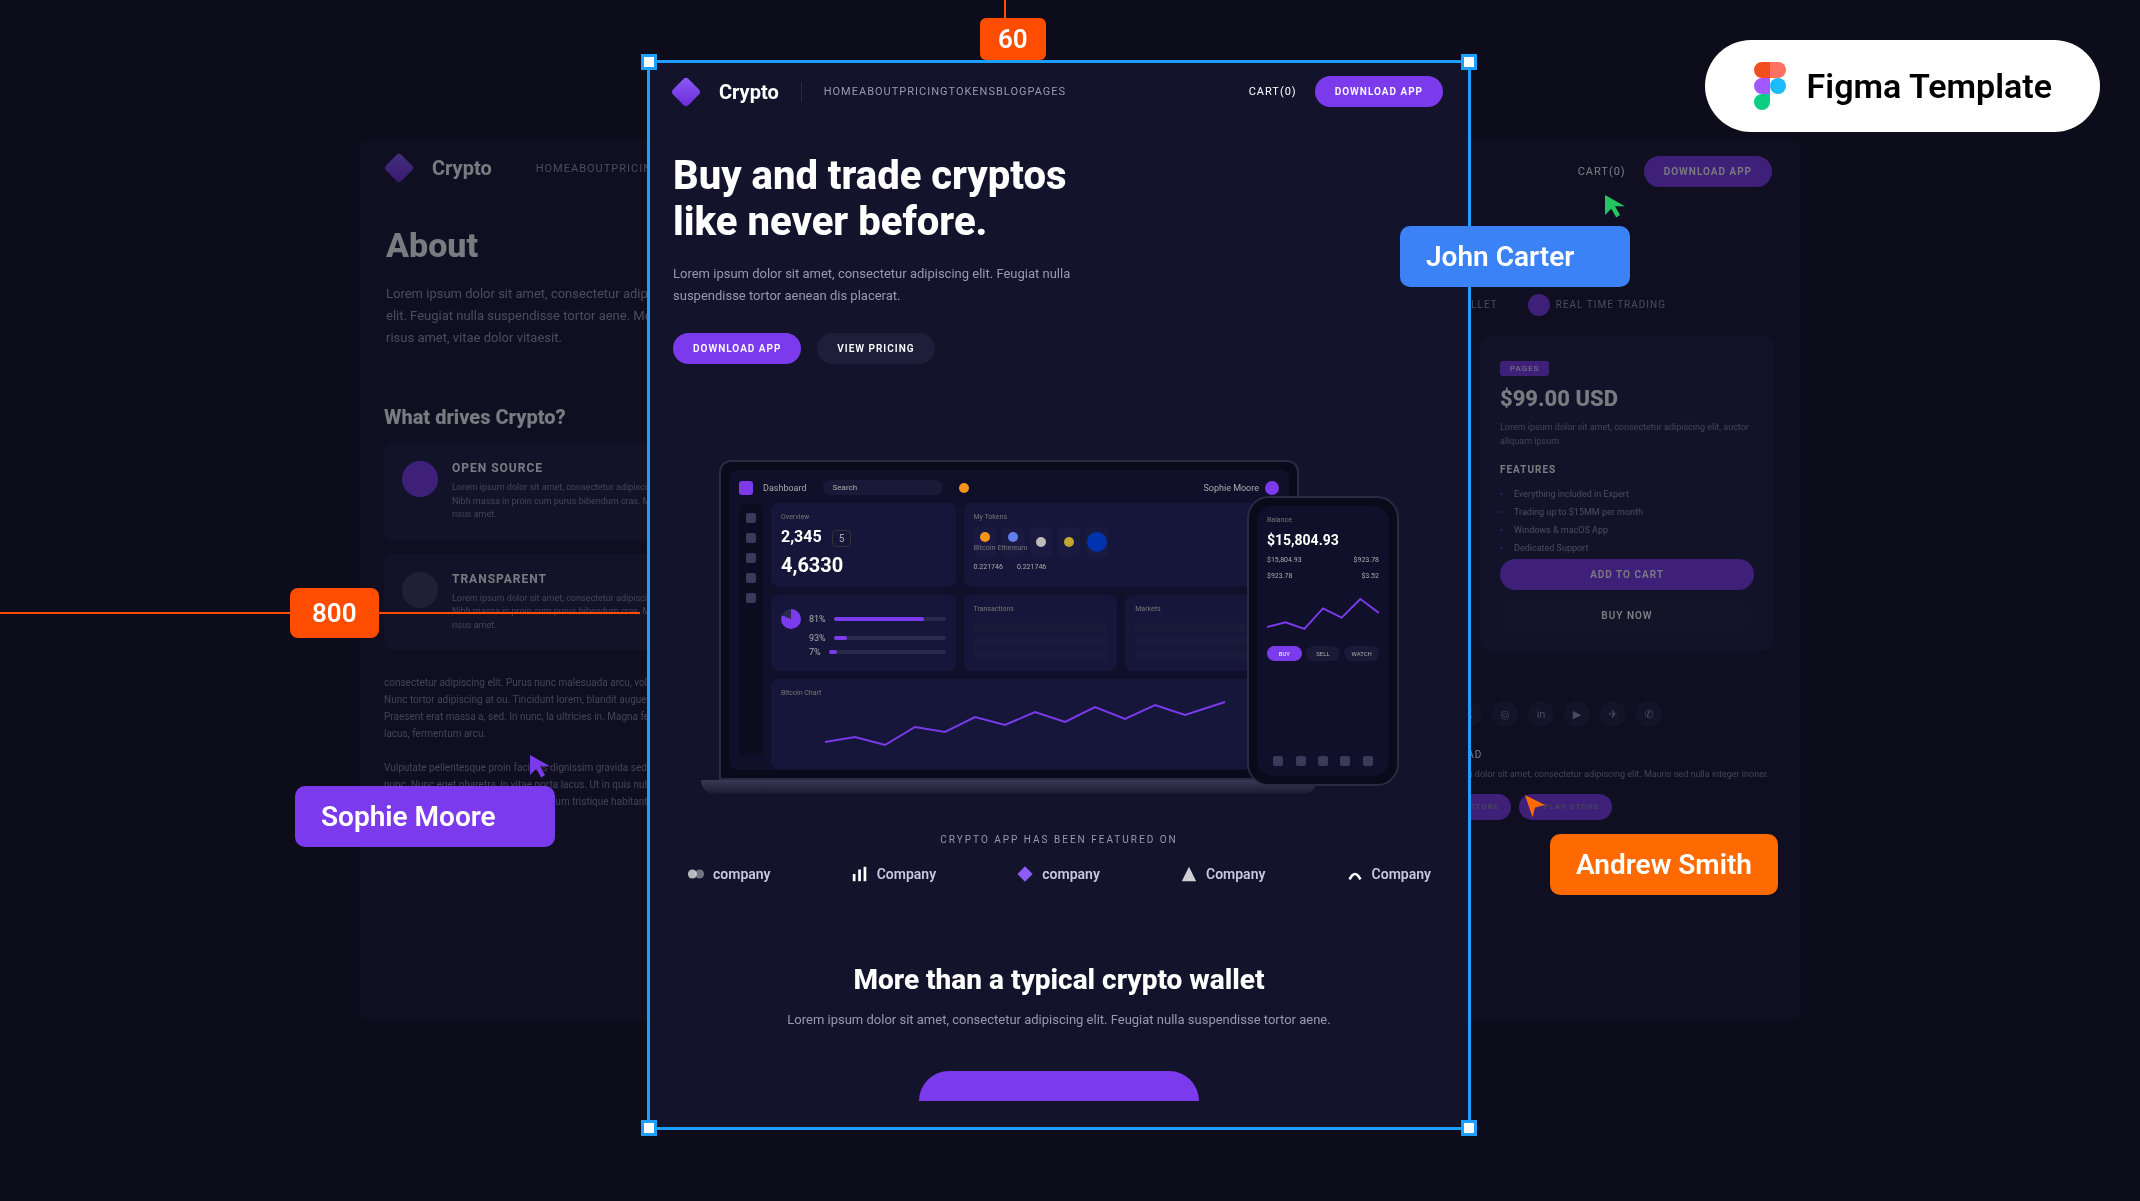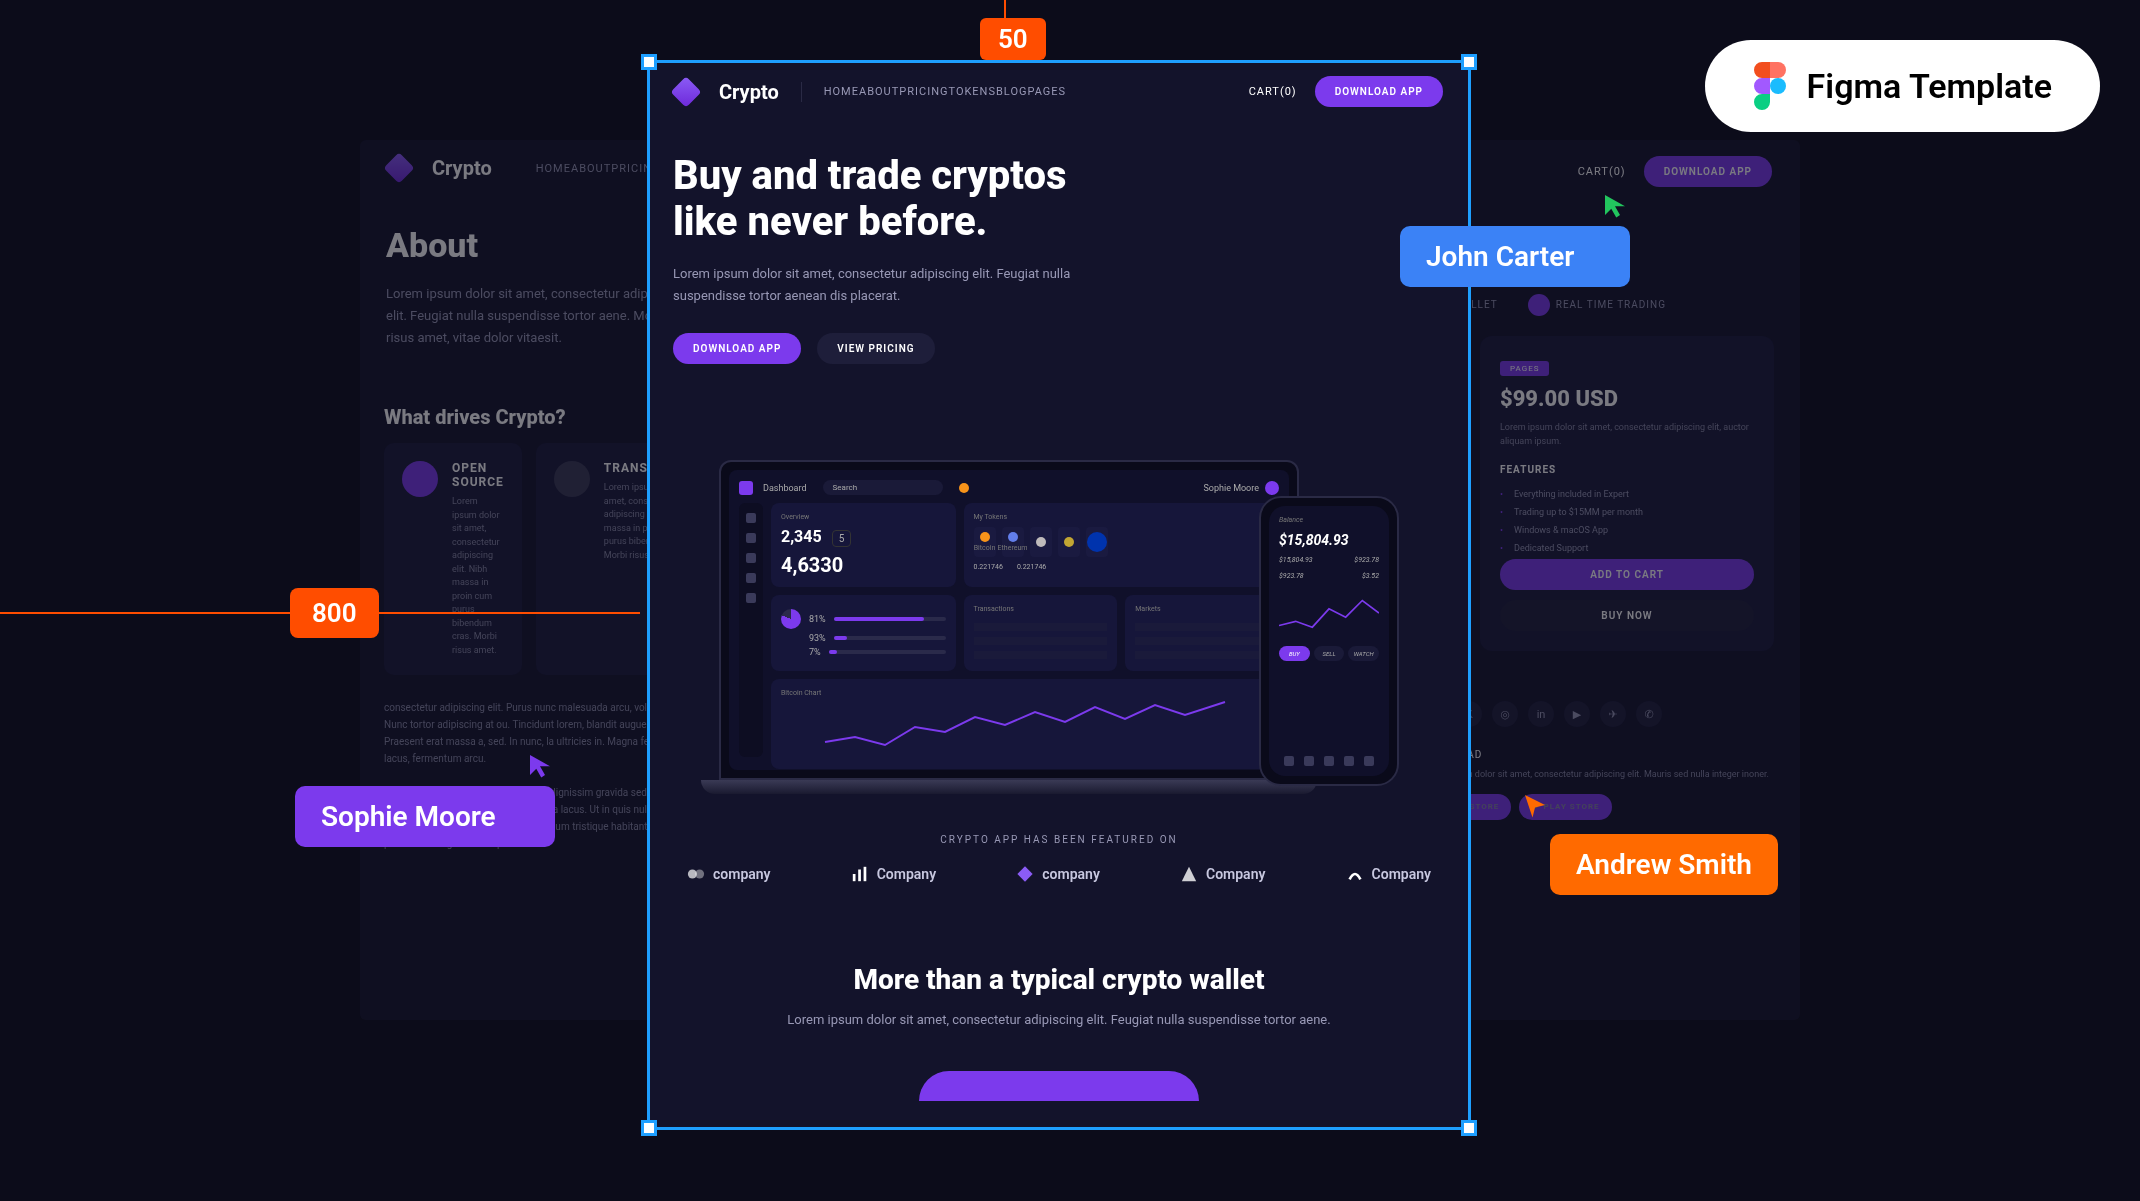--- a/index.html
+++ b/index.html
@@ -64,21 +64,21 @@
 .tok { width:22px; height:30px; background:#1a1a40; border-radius:4px; display:flex; flex-direction:column; align-items:center; justify-content:center; gap:2px; }
 .tok-ic { width:10px; height:10px; border-radius:50%; background:#f7931a; }
 .tok-ic.eth{background:#627eea}.tok-ic.ltc{background:#bfbbbb}.tok-ic.doge{background:#c2a633}.tok-ic.card{background:#0033ad}
 .chart-card { grid-column:1/4; }
 .chart-svg { width:100%; height:60px; }
 .pct-row { display:flex; gap:8px; align-items:center; margin:4px 0; }
 .pie { width:20px; height:20px; border-radius:50%; background:conic-gradient(#7c3aed 0 81%, #2a2a4a 0); }
 .bar-mini { height:4px; background:#2a2a4a; border-radius:2px; flex:1; position:relative; }
 .bar-fill { height:100%; background:#7c3aed; border-radius:2px; }
 
-.phone { position:absolute; right:0; bottom:8px; width:140px; height:290px; background:#0a0a1a; border:2px solid #2a2a45; border-radius:22px; padding:8px;font-style:italic; }
+.phone { position:absolute; right:0; bottom:8px; width:152px; height:290px; background:#0a0a1a; border:2px solid #2a2a45; border-radius:22px; padding:8px; }
 .ph-inner { background:#10102a; border-radius:16px; height:100%; padding:10px; font-size:8px; color:#aaa; display:flex; flex-direction:column; gap:8px; }
 .ph-bal { font-size:14px; font-weight:700; color:#fff; }
 .ph-row { display:flex; justify-content:space-between; font-size:7px; }
 .ph-chart { height:50px; }
 .ph-pills { display:flex; gap:4px; }
 .pill { flex:1; text-align:center; padding:4px; border-radius:10px; background:#1a1a38; font-size:6px; }
 .pill.on { background:#7c3aed; color:#fff; }
 .ph-nav { display:flex; justify-content:space-around; margin-top:auto; }
 .ph-ic { width:10px; height:10px; background:#3a3a5a; border-radius:2px; }
 
@@ -89,21 +89,21 @@
 .company { display:flex; align-items:center; gap:8px; color:#c8c8e0; font-size:14px; font-weight:600; }
 .comp-ic { width:18px; height:18px; }
 
 .section2 { text-align:center; margin-top:80px; padding:0 60px; }
 .section2 h2 { font-size:28px; font-weight:800; margin-bottom:14px; }
 .section2 p { color:#9898b5; font-size:13px; line-height:1.6; }
 .purple-blob { width:280px; height:30px; background:#7c3aed; border-radius:30px 30px 0 0; margin:40px auto 0; }
 
 
 .ab-left .hero h1 { font-size:34px; }
-.feat-grid { display:flex; flex-direction:row; gap:14px; padding:0 24px; margin-top:14px; }
+.feat-grid { display:flex; flex-direction:column; gap:14px; padding:0 24px; margin-top:14px; }
 .feat-card { background:#1a1a3a; border-radius:10px; padding:18px; display:flex; gap:14px; }
 .feat-ic { width:36px; height:36px; background:#7c3aed; border-radius:50%; flex-shrink:0; }
 .feat-txt h4 { font-size:12px; margin-bottom:6px; letter-spacing:1px; }
 .feat-txt p { font-size:9px; color:#8888a5; line-height:1.5; }
 .para-block { padding:24px; font-size:10px; color:#8888a5; line-height:1.7; }
 
 
 .ab-right .hero h1 { font-size:34px; margin-bottom:22px; }
 .tabs { display:flex; gap:30px; font-size:10px; letter-spacing:1px; color:#9898b5; margin-bottom:20px; }
 .tab-ic { width:22px; height:22px; background:#7c3aed; border-radius:50%; display:inline-block; vertical-align:middle; margin-right:6px; }
@@ -138,21 +138,21 @@
       <path fill="#1abcfe" d="M19 28.5a9.5 9.5 0 1 1 19 0 9.5 9.5 0 0 1-19 0z"></path>
       <path fill="#0acf83" d="M0 47.5A9.5 9.5 0 0 1 9.5 38H19v9.5a9.5 9.5 0 0 1-19 0z"></path>
       <path fill="#ff7262" d="M19 0v19h9.5a9.5 9.5 0 1 0 0-19H19z"></path>
       <path fill="#f24e1e" d="M0 9.5A9.5 9.5 0 0 0 9.5 19H19V0H9.5A9.5 9.5 0 0 0 0 9.5z"></path>
       <path fill="#a259ff" d="M0 28.5A9.5 9.5 0 0 0 9.5 38H19V19H9.5A9.5 9.5 0 0 0 0 28.5z"></path>
     </svg>
   <span>Figma Template</span>
 </div>
 
 <div class="meas-line-top"></div>
-<div class="meas-60">50</div>
+<div class="meas-60">60</div>
 <div class="meas-line-left"></div>
 <div class="meas-800">800</div>
 
 <div class="artboard ab-left">
   <div class="nav">
     <div class="logo-cube"></div>
     <div class="brand">Crypto</div>
     <div class="nav-sep"></div>
     <div class="nav-links">
       <span>HOME</span>

